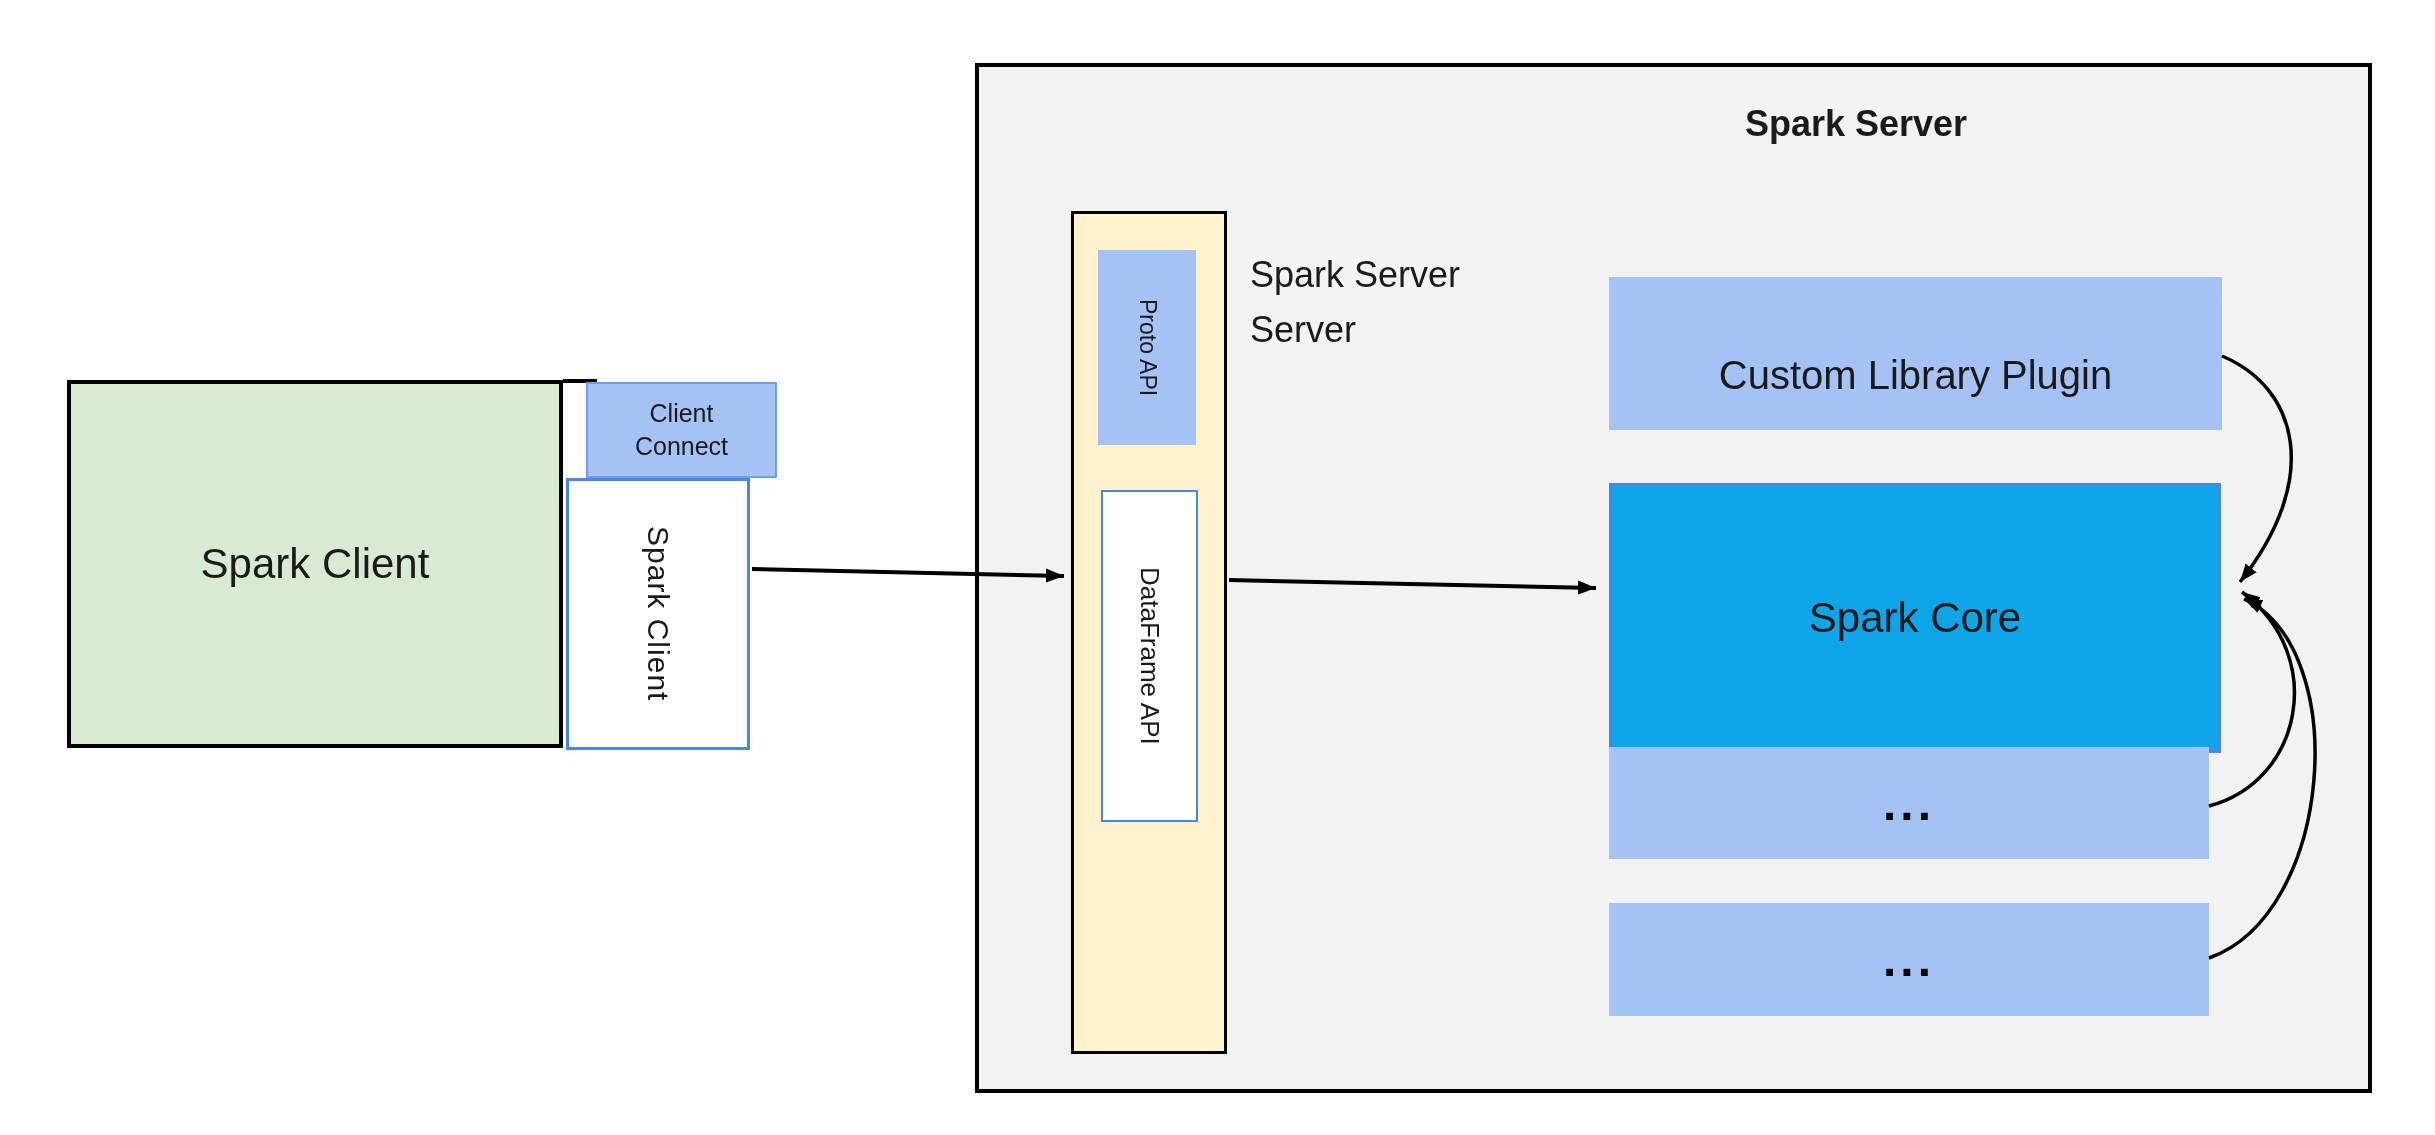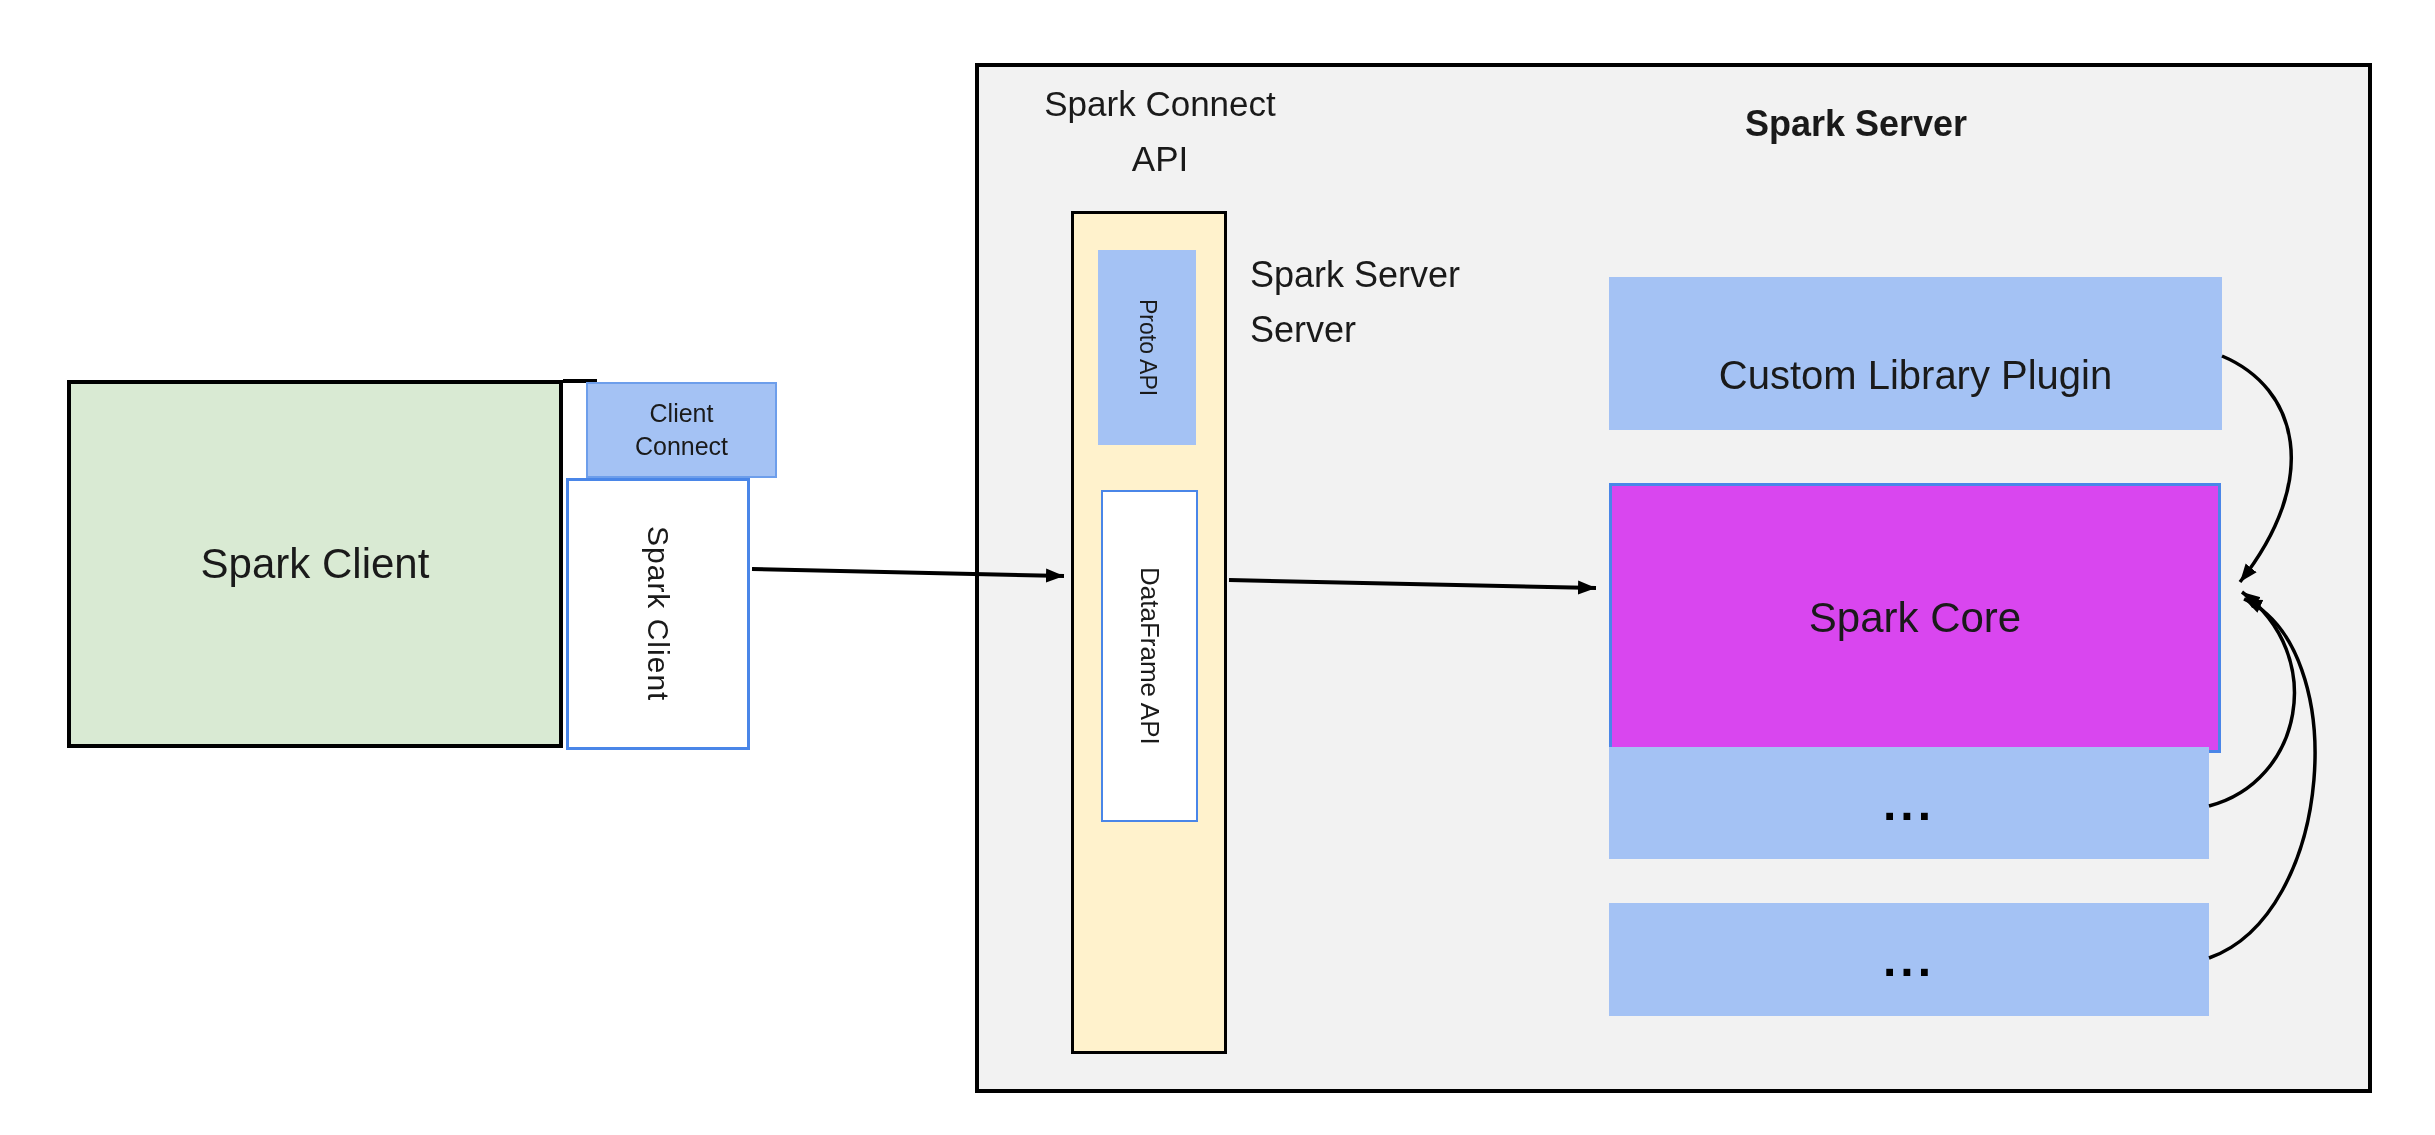--- a/index.html
+++ b/index.html
@@ -68,40 +68,36 @@
   .dataframe-api .lbl{font-size:26px;}
 
   
   .plugin-box{
     left:1609px;top:277px;width:613px;height:153px;
     background:#a4c2f4;
   }
   .plugin-box .lbl{font-size:40px;margin-top:44px;}
   .core-box{
     left:1609px;top:483px;width:612px;height:270px;
-    background:#d946ef;border:3px solid #4a86e8;
+    background:#0ea5e9;border:3px solid #4a86e8;
   }
   .core-box .lbl{font-size:42px;}
   .dots-box1{left:1609px;top:747px;width:600px;height:112px;background:#a4c2f4;}
   .dots-box2{left:1609px;top:903px;width:600px;height:113px;background:#a4c2f4;}
   .dots{font-size:48px;font-weight:bold;letter-spacing:4px;color:#000;}
 
   svg.overlay{position:absolute;left:0;top:0;pointer-events:none;}
 </style>
 </head>
 <body>
 
 <div id="canvas">
 
   <div class="abs server-box"></div>
 
-  <div class="abs connect-api-label">
-    <div>Spark Connect</div>
-    <div>API</div>
-  </div>
 
   <div class="abs server-title">Spark Server</div>
 
   <div class="abs library-label">
     <div>Spark Server</div>
     <div>Server</div>
   </div>
 
   <div class="abs yellow-bar"></div>
   <div class="abs flexc proto-api">

